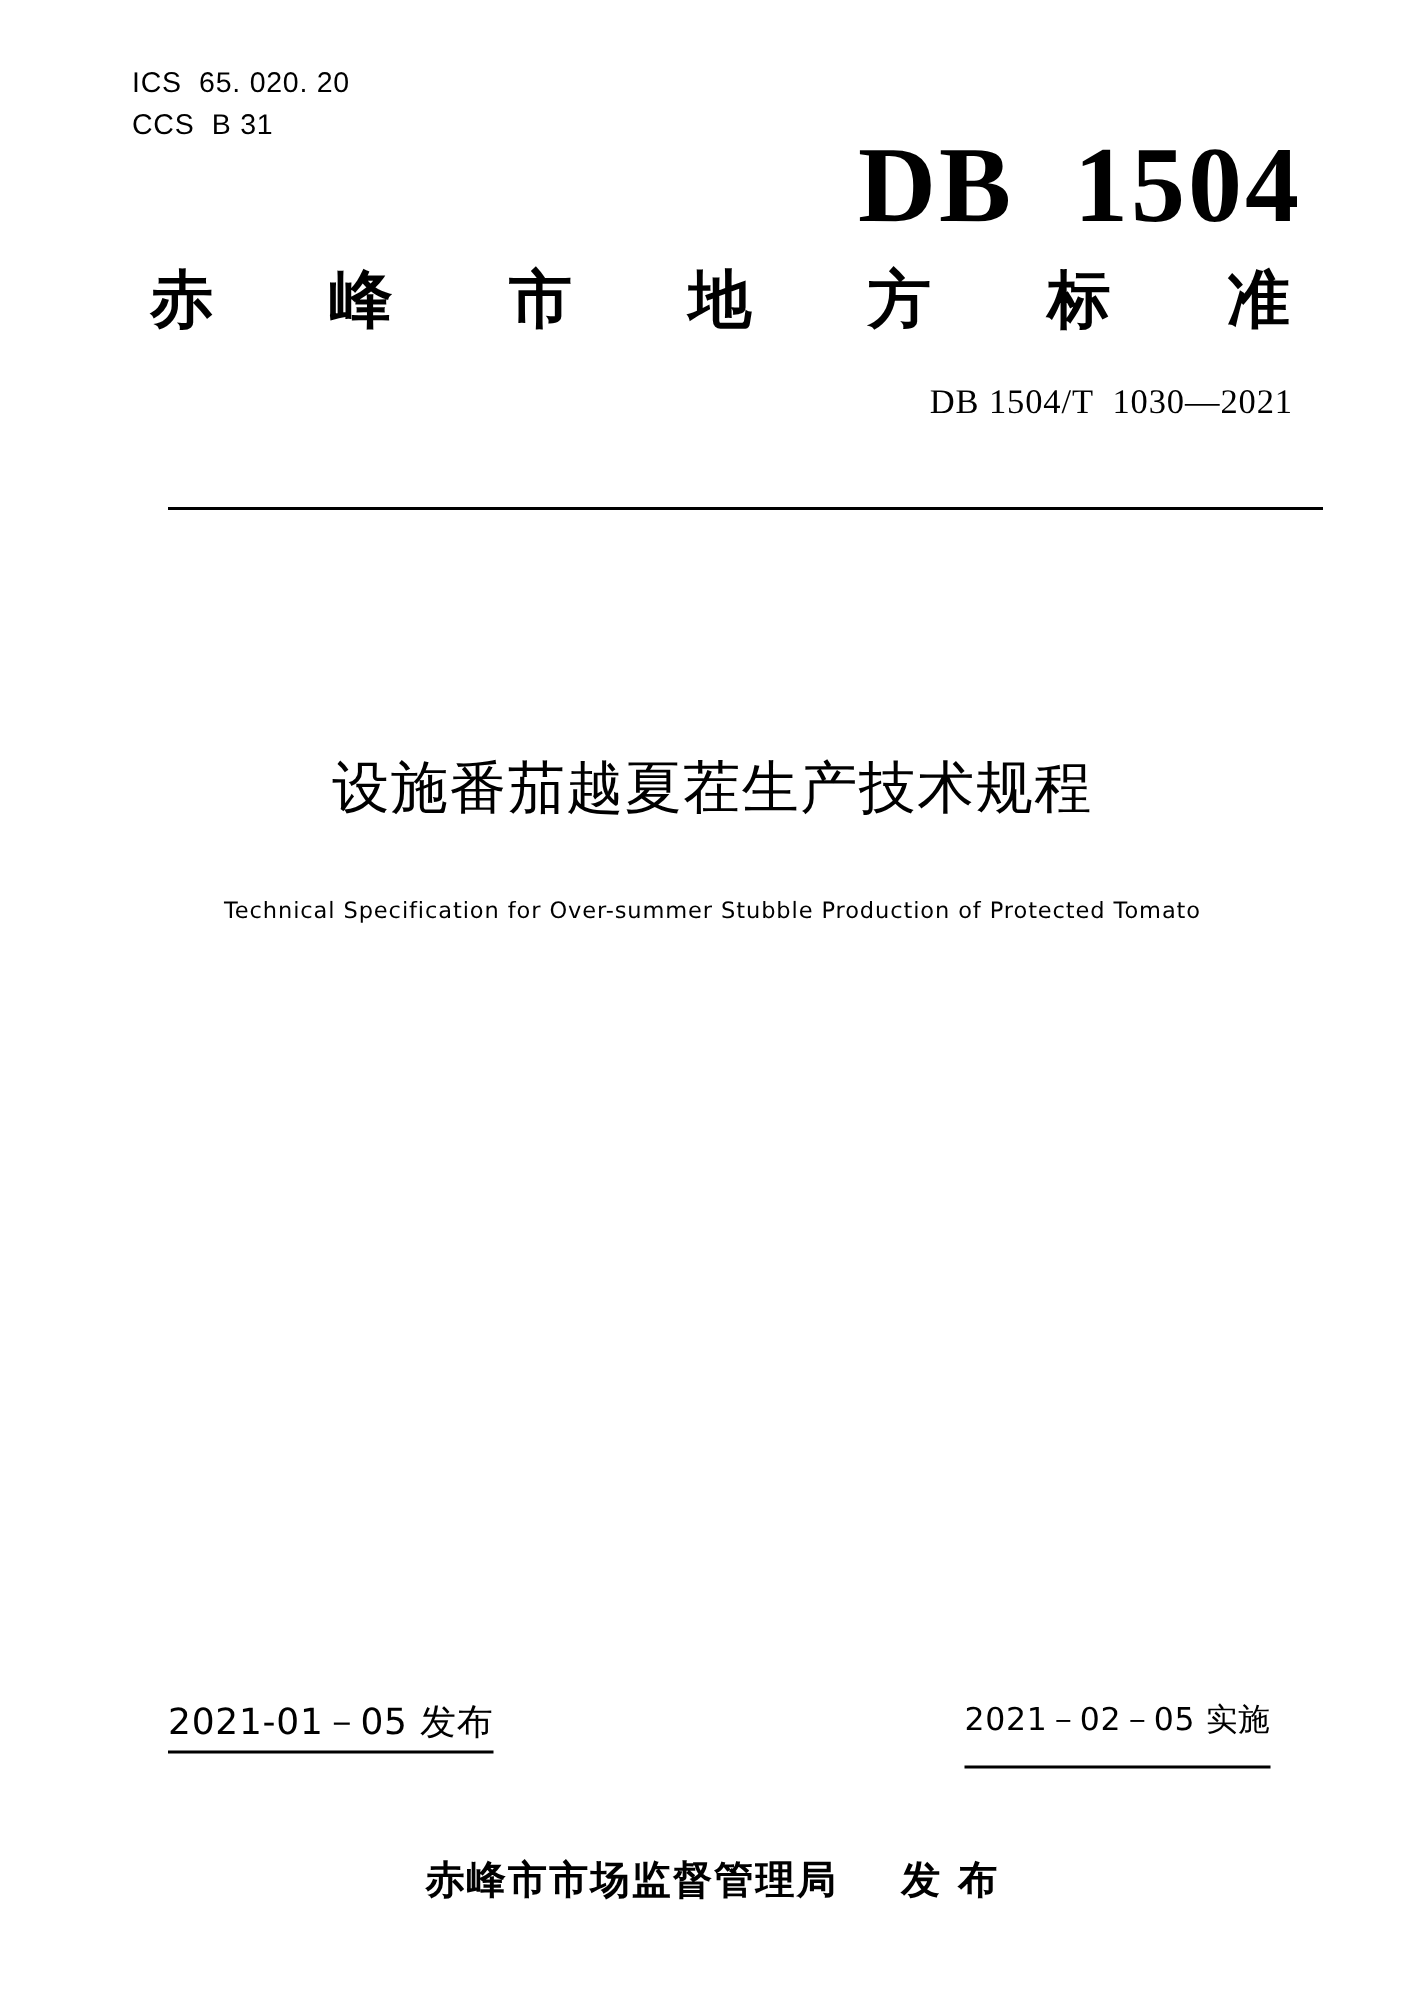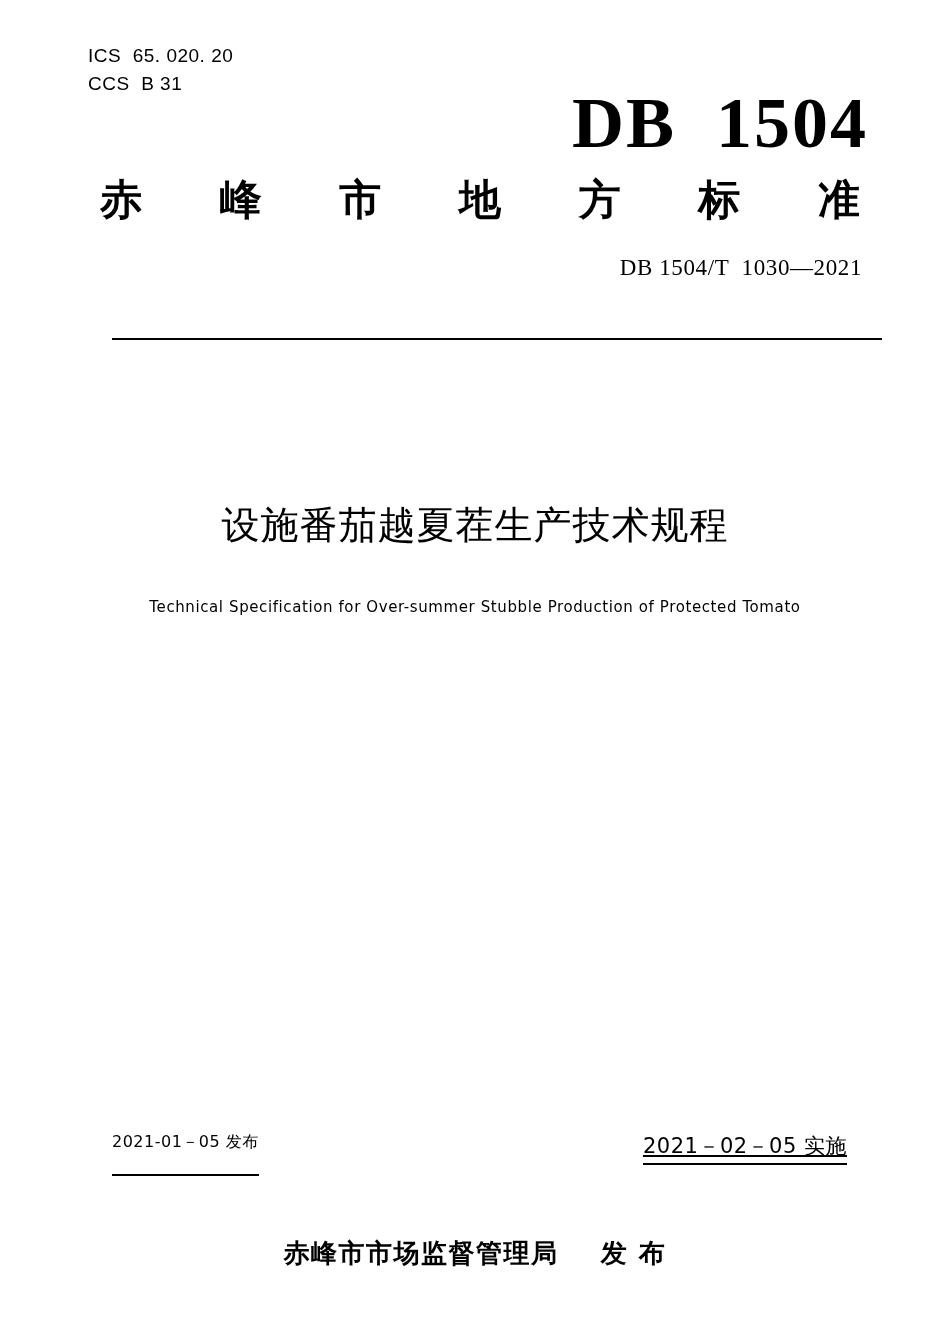--- a/index.html
+++ b/index.html
@@ -110,37 +110,36 @@
     line-height: 1.65;
     letter-spacing: 0.6px;
   }
 
   
   .date-issue {
     position: absolute;
     left: 112px;
     top: 1132px;
     font-family: "DejaVu Sans", sans-serif;
-    font-size: 16px;
+    font-size: 24px;
     letter-spacing: 0.5px;
-    padding-bottom: 21px;
+    padding-bottom: 3px;
     border-bottom: 2px solid #000;
     white-space: pre;
   }
   .date-effective {
     position: absolute;
     right: 103px;
     top: 1132px;
     font-family: "DejaVu Sans", sans-serif;
     font-size: 21px;
     letter-spacing: 0.5px;
-    padding-bottom: 3px;
+    padding-bottom: 17px;
     border-bottom: 2px solid #000;
     white-space: pre;
-    text-decoration: underline;
   }
 
   
   .publisher {
     position: absolute;
     left: 0;
     right: 0;
     top: 1218px;
     text-align: center;
     font-family: "DejaVu Sans", sans-serif;

